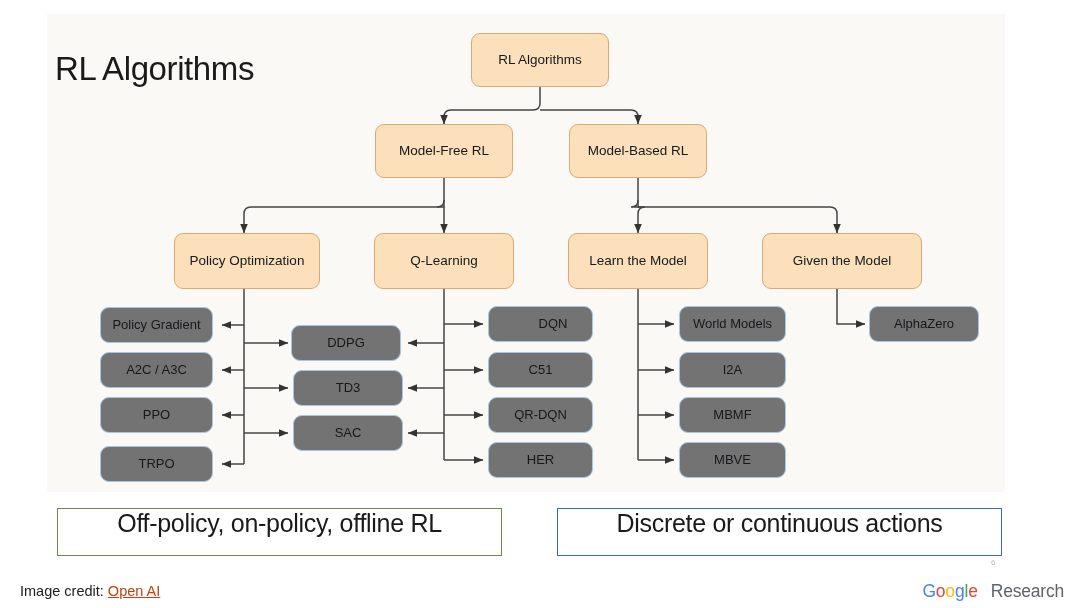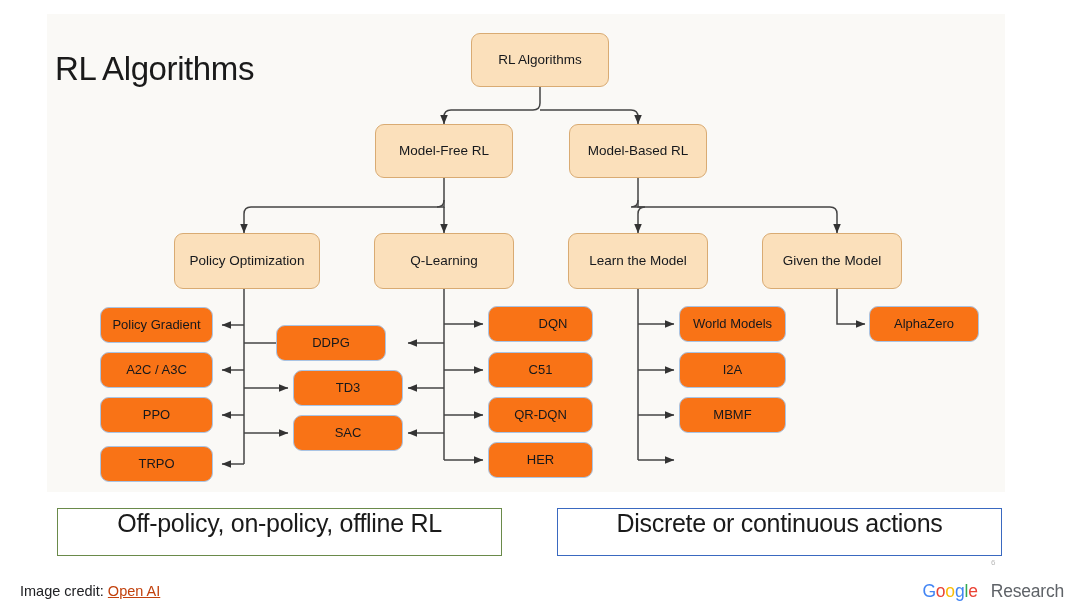--- a/index.html
+++ b/index.html
@@ -51,21 +51,21 @@
     font-size: 13.5px;
     color: #16181c;
     line-height: 1.15;
     padding: 0 4px;
   }
   .node.tan {
     background: #fbe0bb;
     border: 1px solid #d9ab73;
   }
   .node.blue {
-    background: #f97316;
+    background: #737373;
     border: 1px solid #a9c4e4;
     font-size: 13px;
   }
 
   
   #wires {
     position: absolute;
     left: 0; top: 0;
     width: 1080px; height: 608px;
     pointer-events: none;
@@ -196,38 +196,38 @@
 
   <div class="node tan" style="left:174px; top:233px; width:146px; height:56px;">
     <span>Policy Optimization</span>
   </div>
   <div class="node tan" style="left:374px; top:233px; width:140px; height:56px;">
     <span>Q-Learning</span>
   </div>
   <div class="node tan" style="left:568px; top:233px; width:140px; height:56px;">
     <span>Learn the Model</span>
   </div>
-  <div class="node tan" style="left:762px; top:233px; width:140px; height:56px;">
+  <div class="node tan" style="left:762px; top:233px; width:160px; height:56px;">
     <span>Given the Model</span>
   </div>
 
   <div class="node blue" style="left:100px; top:307px; width:113px; height:36px;">
     <span>Policy Gradient</span>
   </div>
   <div class="node blue" style="left:100px; top:352px; width:113px; height:36px;">
     <span>A2C / A3C</span>
   </div>
   <div class="node blue" style="left:100px; top:397px; width:113px; height:36px;justify-content:center;">
     <span>PPO</span>
   </div>
   <div class="node blue" style="left:100px; top:446px; width:113px; height:36px;">
     <span>TRPO</span>
   </div>
 
-  <div class="node blue" style="left:276px; top:325px; width:110px; height:36px;">
+  <div class="node blue" style="left:291px; top:325px; width:110px; height:36px;">
     <span>DDPG</span>
   </div>
   <div class="node blue" style="left:293px; top:370px; width:110px; height:36px;">
     <span>TD3</span>
   </div>
   <div class="node blue" style="left:293px; top:415px; width:110px; height:36px;">
     <span>SAC</span>
   </div>
 
   <div class="node blue" style="left:488px; top:306px; width:105px; height:36px;padding-left:29px;">
@@ -244,20 +244,23 @@
   </div>
 
   <div class="node blue" style="left:679px; top:306px; width:107px; height:36px;justify-content:center;">
     <span>World Models</span>
   </div>
   <div class="node blue" style="left:679px; top:352px; width:107px; height:36px;">
     <span>I2A</span>
   </div>
   <div class="node blue" style="left:679px; top:397px; width:107px; height:36px;">
     <span>MBMF</span>
+  </div>
+  <div class="node blue" style="left:679px; top:442px; width:107px; height:36px;">
+    <span>MBVE</span>
   </div>
 
   <div class="node blue" style="left:869px; top:306px; width:110px; height:36px;">
     <span>AlphaZero</span>
   </div>
 
   <div class="callout" id="callout-left" style="left:57px; top:508px; width:445px; height:48px;">
     <span>Off-policy, on-policy, offline RL</span>
   </div>
   <div class="callout" id="callout-right" style="left:557px; top:508px; width:445px; height:48px;">

